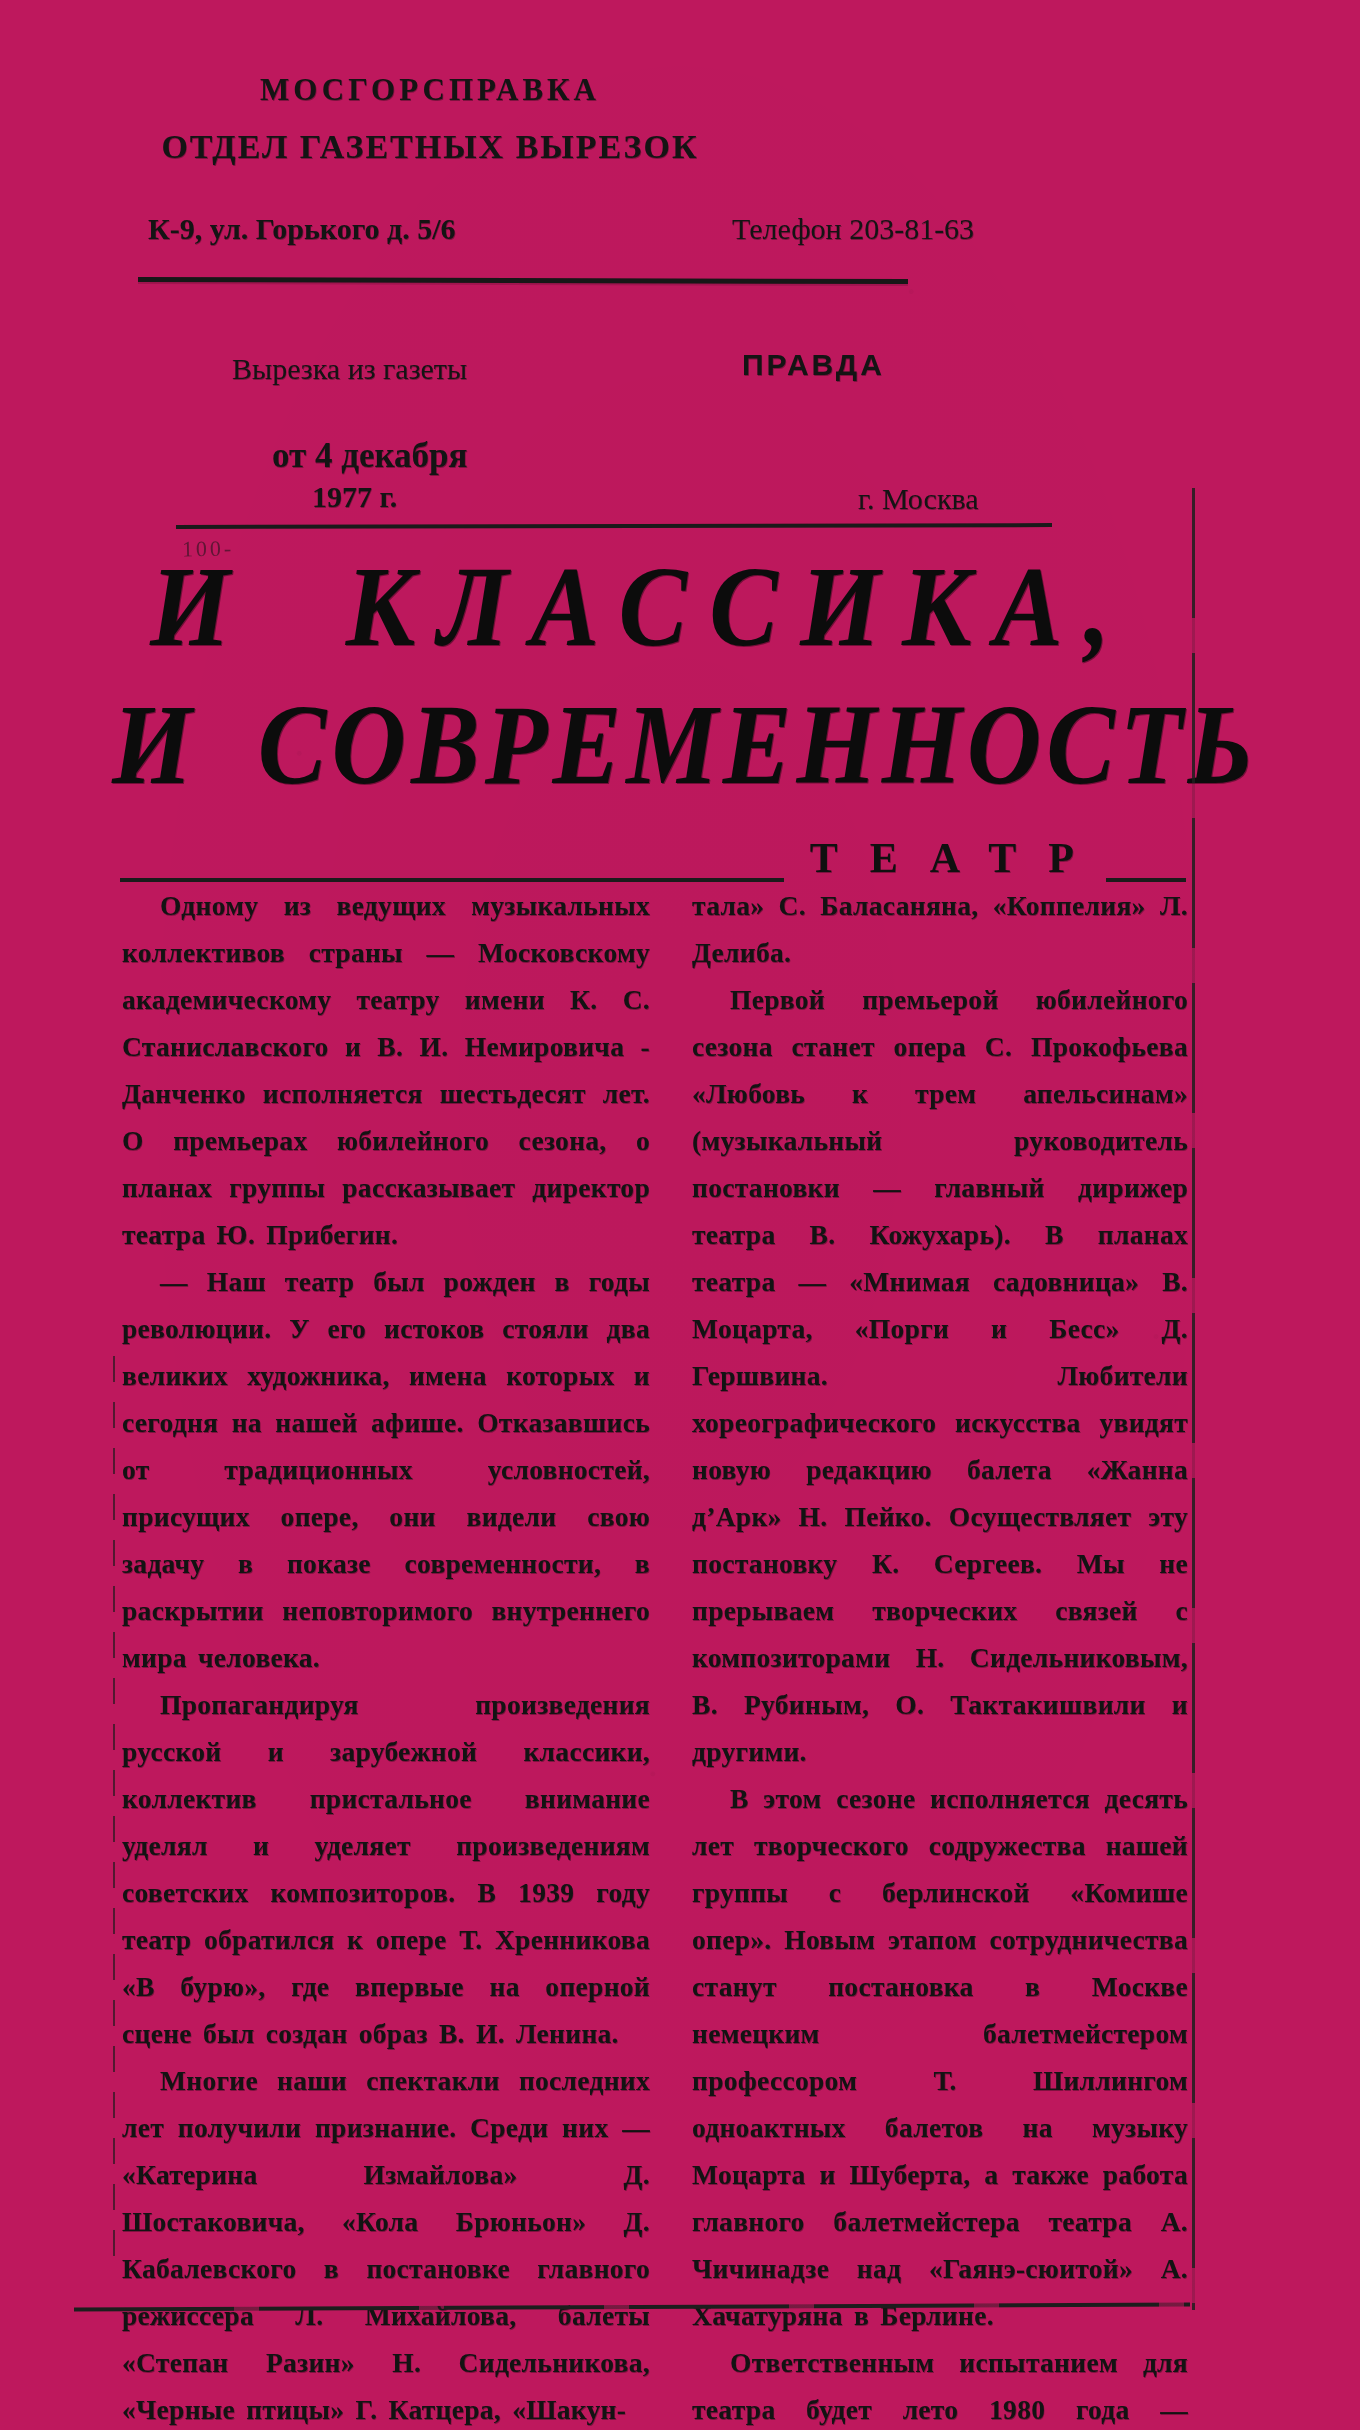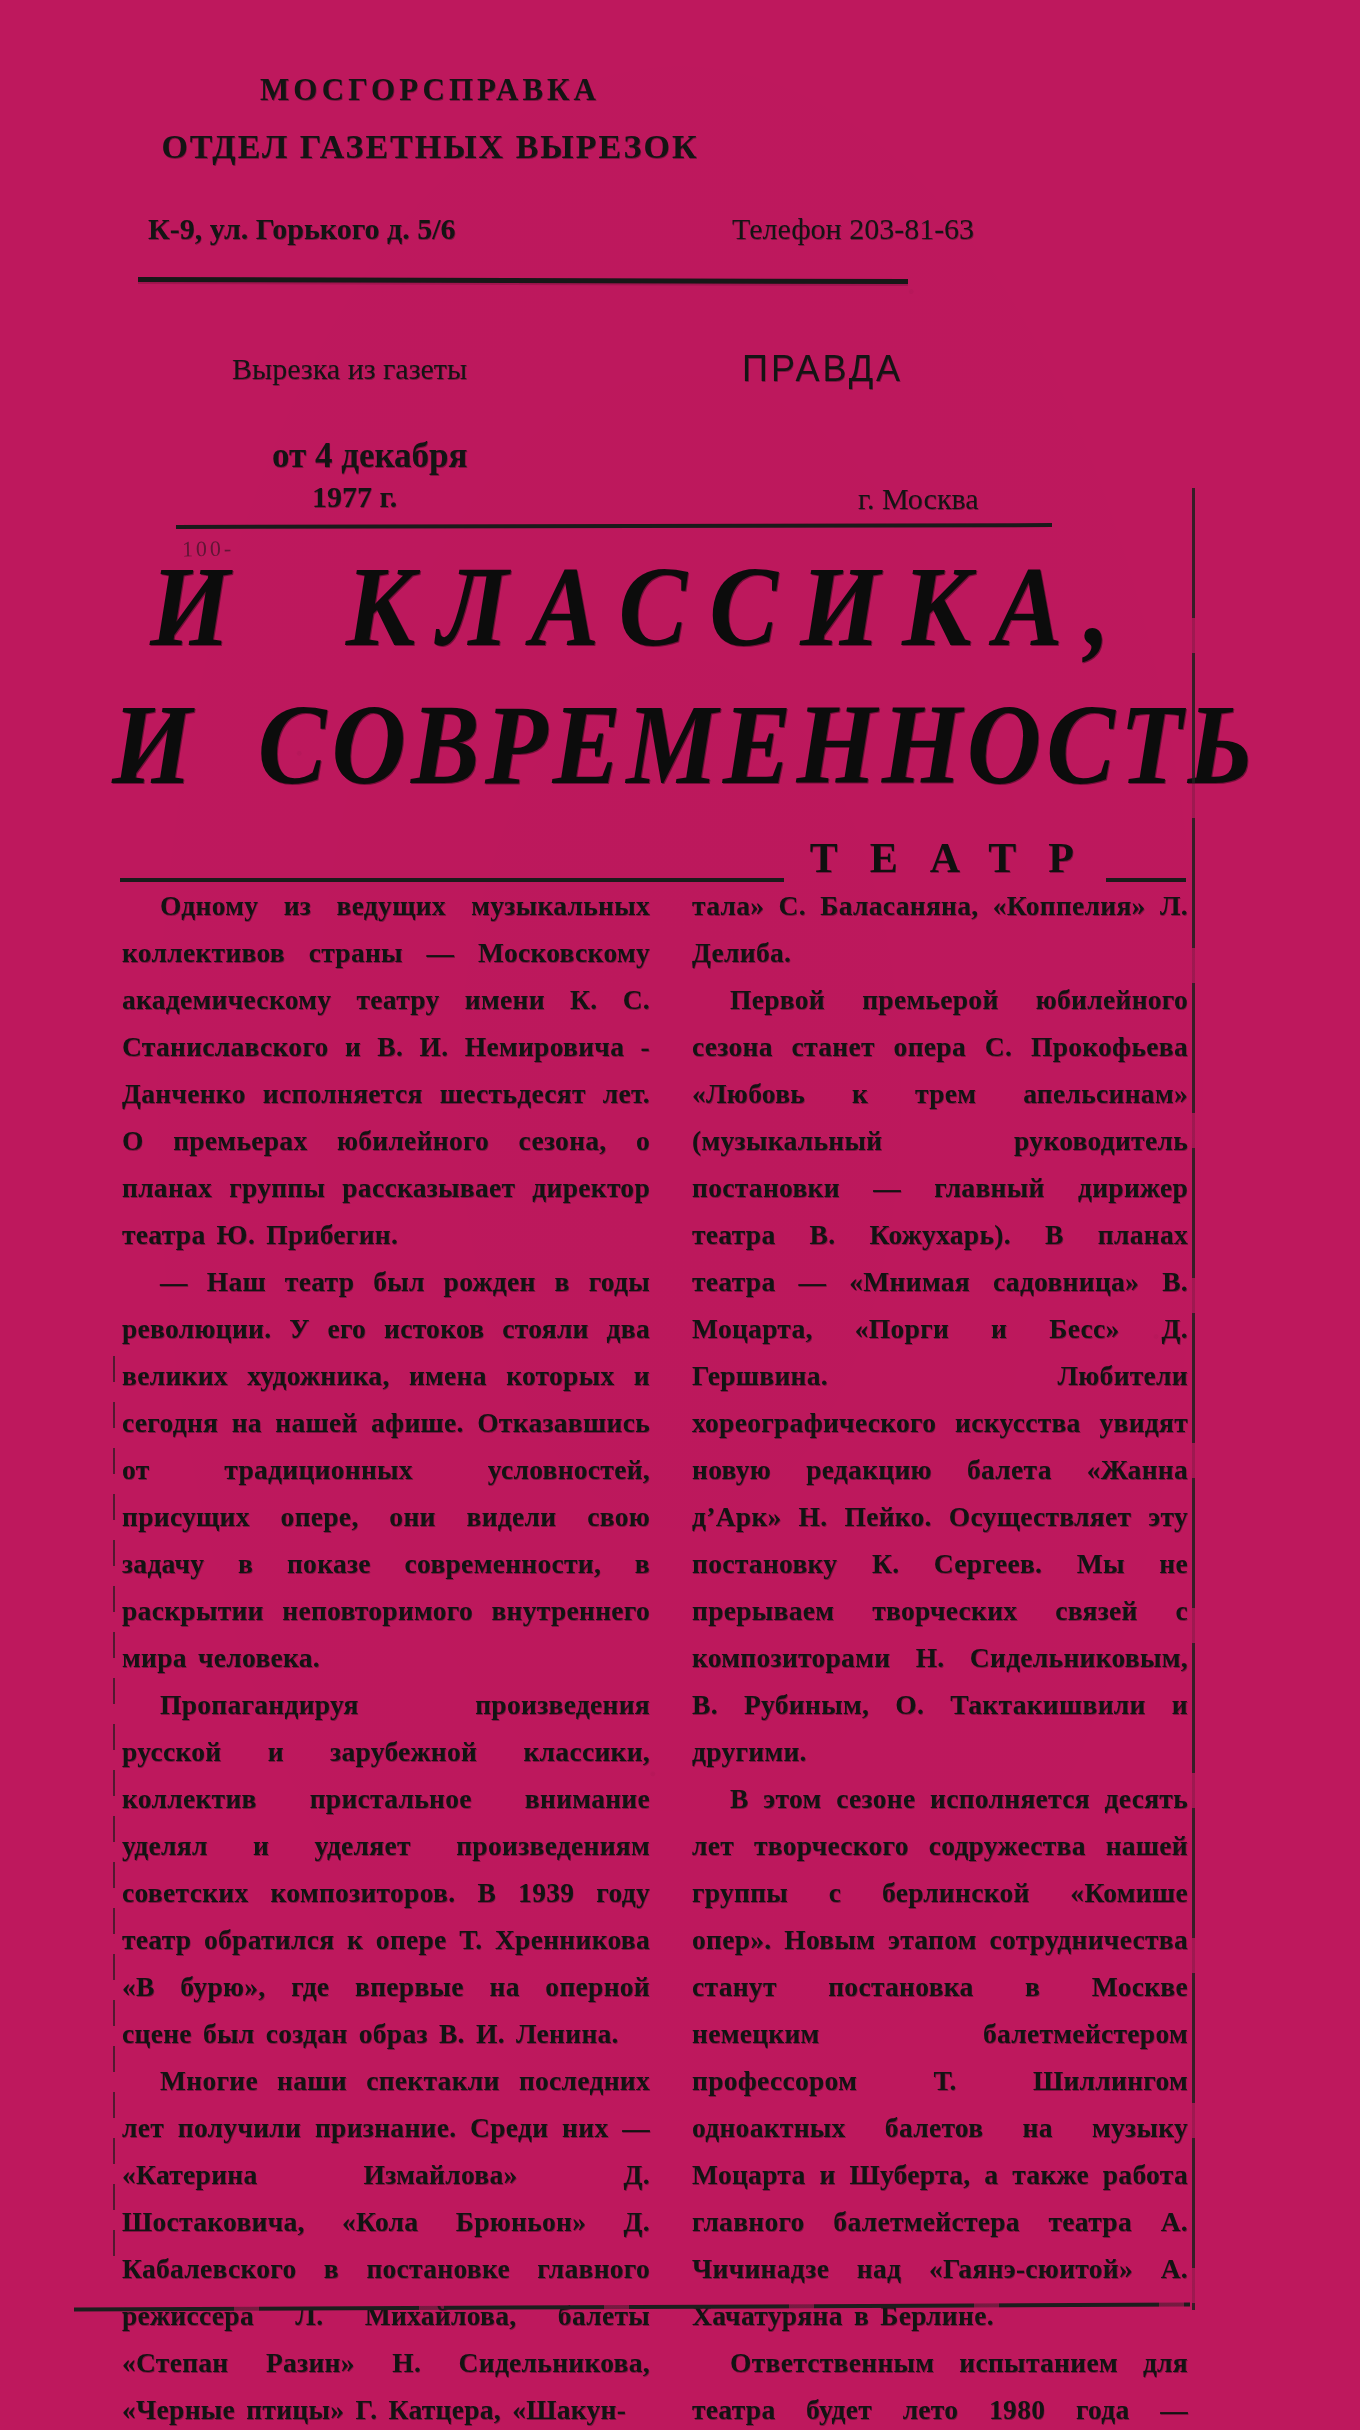--- a/index.html
+++ b/index.html
@@ -38,21 +38,21 @@
   }
   .addr  { top: 212px; left: 148px; font-size: 30px; font-weight: bold; }
   .phone { top: 212px; left: 732px; font-size: 30px; }
   .rule1 {
     top: 278px; left: 138px; width: 770px; height: 5px;
     background: #171717; transform: rotate(0.15deg);
     box-shadow: 0 2px 0 rgba(0,0,0,0.15);
   }
   .clip-label { top: 352px; left: 232px; font-size: 30px; }
   .newspaper {
-    top: 348px; left: 742px; font-size: 36px; font-weight: normal;
+    top: 348px; left: 742px; font-size: 30px; font-weight: bold;
     font-family: "Liberation Sans", sans-serif; letter-spacing: 3px; text-align: right;
   }
   .date1 { top: 436px; left: 272px; font-size: 35px; font-weight: bold; }
   .date2 { top: 480px; left: 312px; font-size: 30px; font-weight: bold; }
   .city  { top: 482px; left: 858px; font-size: 30px; }
   .rule2 {
     top: 524px; left: 176px; width: 876px; height: 4px;
     background: #1a1a1a; transform: rotate(-0.12deg);
   }
   .stamp {

